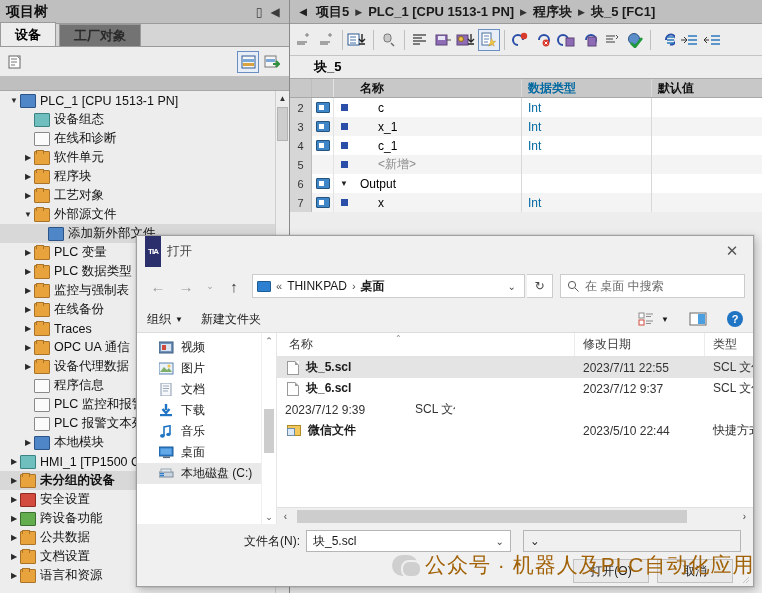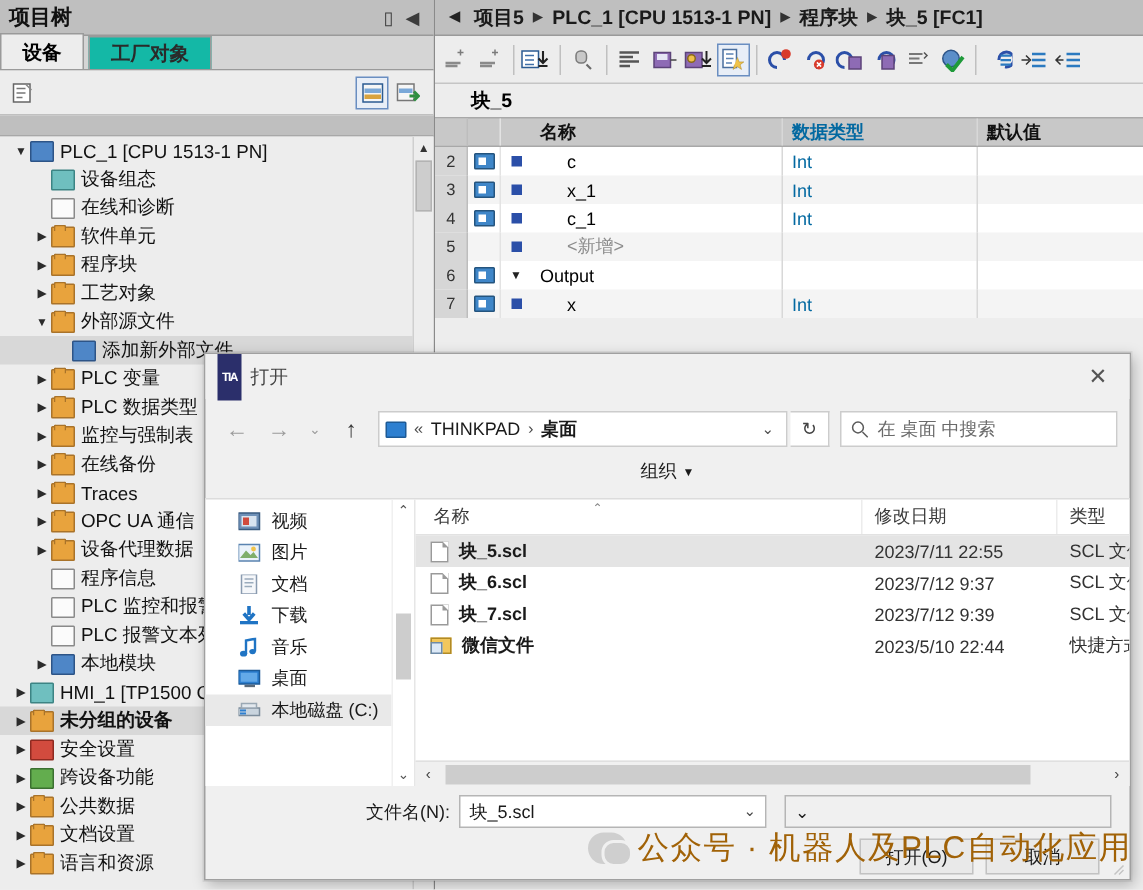--- a/index.html
+++ b/index.html
@@ -24,21 +24,21 @@
     display:flex; align-items:center; padding:0 6px;
     font-weight:bold; font-size:14px; border-bottom:1px solid #9a9a9a;
   }
   .panel-title .ttl { flex:1; }
   .panel-title .ic { width:16px; text-align:center; color:#3c3c3c; font-size:12px; }
 
   .tabs { height:23px; background:#d5d5d5; display:flex; align-items:flex-end; padding-left:0; border-bottom:1px solid #9a9a9a;}
   .tab {
     height:22px; padding:0 14px; display:flex; align-items:center;
     font-size:13px; font-weight:bold; border:1px solid #9a9a9a; border-bottom:none;
-    background:#14b8a6; color:#2a2a2a; margin-right:3px;
+    background:#737373; color:#2a2a2a; margin-right:3px;
   }
   .tab.active { background:#ededed; color:#000; height:24px; }
 
   .tree-toolbar {
     height:30px; background:#ededed; display:flex; align-items:center;
     padding:0 4px; border-bottom:1px solid #c0c0c0;
   }
   .tree-toolbar .sp { flex:1; }
   .tbtn { width:22px; height:22px; display:flex; align-items:center; justify-content:center; margin-right:2px;}
   .tbtn.boxed { border:1px solid #6a8ec0; background:#e8eef7; }
@@ -132,21 +132,21 @@
     padding:0 4px; gap:5px; margin-left:3px;
   }
   .addr-icon { width:14px; height:11px; background:#2d7fd0; border:1px solid #1d5a96; border-radius:1px;}
   .addr-chev { font-size:11px; color:#4a4a4a;}
   .addr-seg { color:#1a1a1a; }
   .addr-seg.strong { font-weight:bold; }
   .addr-caret { margin-left:auto; font-size:10px; color:#4a4a4a; padding-right:4px;}
   .refresh { width:26px; height:24px; border:1px solid #ccc; border-left:none; background:#fff; display:flex; align-items:center; justify-content:center; font-size:12px; color:#444;}
   .searchbox { width:185px; height:24px; border:1px solid #ccc; background:#fff; display:flex; align-items:center; gap:6px; padding:0 6px; margin-left:5px; color:#6a6a6a;}
 
-  .dlg-cmd { height:26px; display:flex; align-items:center; padding:0 10px; gap:18px; color:#1b1b1b;flex-direction:column;}
+  .dlg-cmd { height:26px; display:flex; align-items:center; padding:0 10px; gap:18px; color:#1b1b1b;}
   .dlg-cmd .item { display:flex; align-items:center; gap:4px; }
   .dlg-cmd .spacer { flex:1; }
   .caret-sm { font-size:8px; }
   .viewbtn { width:22px; height:18px; display:flex; align-items:center; justify-content:center;}
   .help-ic { width:16px; height:16px; border-radius:50%; background:#1f74c4; color:#fff; font-size:11px; font-weight:bold; display:flex; align-items:center; justify-content:center;}
 
   .dlg-main { flex:1; display:flex; background:#fff; border-top:1px solid #dcdcdc; overflow:hidden;}
   .nav-pane { width:140px; border-right:1px solid #e6e6e6; position:relative; padding-top:4px; overflow:hidden;}
   .nav-item { height:21px; display:flex; align-items:center; gap:7px; padding-left:22px; font-size:12px;}
   .nav-item.sel { background:#e9e9e9; }
@@ -768,24 +768,20 @@
           </div>
           <div class="frow">
             <span class="f-name">
               <span class="doc-ic"></span>
               <span>块_6.scl</span>
             </span>
             <span class="f-date">2023/7/12 9:37</span>
             <span class="f-type">SCL 文件</span>
           </div>
           <div class="frow">
-            <span class="f-name">
-              <span class="doc-ic"></span>
-              <span>块_7.scl</span>
-            </span>
             <span class="f-date">2023/7/12 9:39</span>
             <span class="f-type">SCL 文件</span>
           </div>
           <div class="frow">
             <span class="f-name">
               <span class="folder-ic"></span>
               <span>微信文件</span>
             </span>
             <span class="f-date">2023/5/10 22:44</span>
             <span class="f-type">快捷方式</span>

